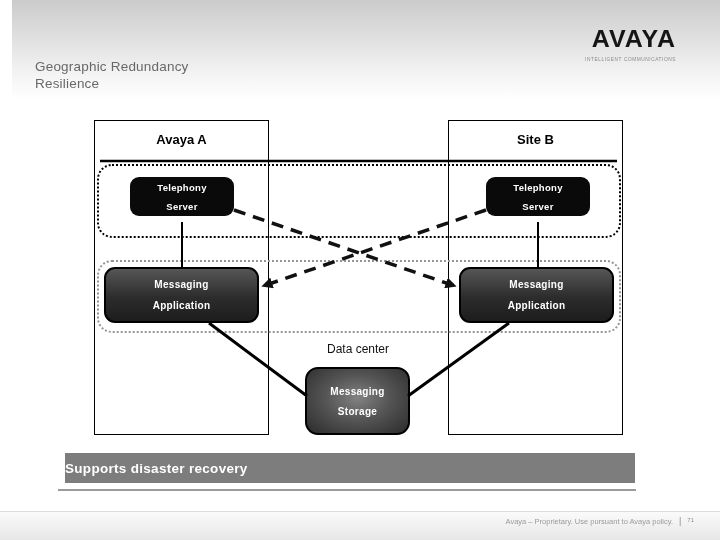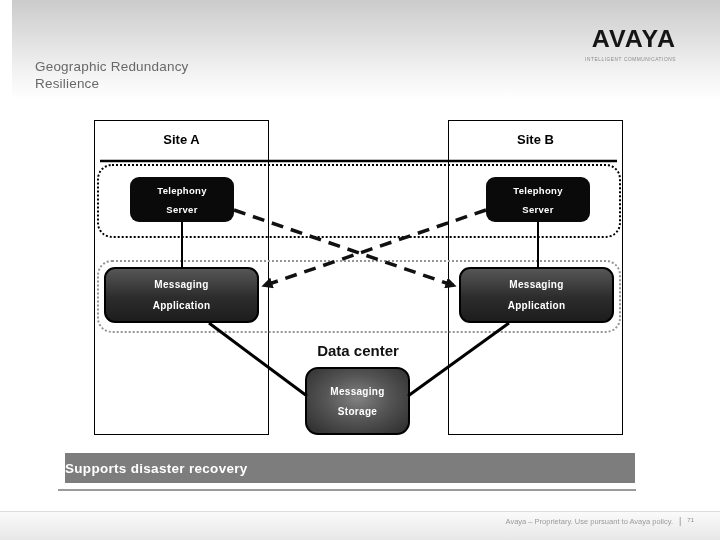--- a/index.html
+++ b/index.html
@@ -36,40 +36,40 @@
   .zone-messaging{top:260px;height:73px;border:2px dotted #949494;}
   
   .connectors{position:absolute;left:0;top:0;width:720px;height:540px;z-index:4;pointer-events:none;}
   
   .node{
     position:absolute;z-index:3;display:flex;flex-direction:column;
     align-items:center;justify-content:center;color:#fff;text-align:center;
     box-sizing:border-box;
   }
   .node .l{font-size:9.5px;font-weight:bold;letter-spacing:0.3px;}
-  .tel{width:104px;height:45px;top:177px;background:#0a0a0a;border-radius:9px;gap:8px;}
+  .tel{width:104px;height:39px;top:177px;background:#0a0a0a;border-radius:9px;gap:8px;}
   .tel-a{left:130px;}
   .tel-b{left:486px;}
   .msg{
     width:155px;height:56px;top:267px;gap:10px;border-radius:11px;
     background:linear-gradient(180deg,#565656 0%,#2c2c2c 55%,#1d1d1d 100%);
     border:2px solid #000;
   }
   .msg .l{font-size:10px;}
   .msg-a{left:104px;}
   .msg-b{left:459px;}
   .storage{
     left:305px;top:367px;width:105px;height:68px;gap:9px;border-radius:13px;
     background:radial-gradient(ellipse at 50% 45%,#828282 0%,#555555 45%,#2b2b2b 100%);
     border:2px solid #000;
   }
   .storage .l{font-size:10px;}
   .dc-label{
     position:absolute;left:258px;top:342px;width:200px;text-align:center;
-    font-size:15px;font-weight:bold;color:#111;z-index:3;
+    font-size:12px;font-weight:normal;color:#111;z-index:3;
   }
   
   .banner{
     position:absolute;left:65px;top:453px;width:570px;height:30px;z-index:3;
     display:flex;align-items:center;justify-content:flex-start;
     color:#fff;font-size:13.5px;font-weight:bold;letter-spacing:0.3px;
   }
   .banner-underline{position:absolute;left:58px;top:489px;width:578px;height:2px;background:#9b9b9b;}
   .footer-band{
     position:absolute;left:0;top:511px;width:720px;height:29px;
@@ -92,21 +92,21 @@
   <div class="slide-title">
     <div>Geographic Redundancy</div>
     <div>Resilience</div>
   </div>
   <div class="logo">
     <div class="logo-word">AVAYA</div>
     <div class="logo-tag">INTELLIGENT COMMUNICATIONS</div>
   </div>
 
   <div class="site-box site-a">
-    <div class="site-label">Site A</div>
+    <div class="site-label">Avaya A</div>
   </div>
   <div class="site-box site-b">
     <div class="site-label">Site B</div>
   </div>
 
   <div class="zone zone-telephony"></div>
   <div class="zone zone-messaging"></div>
 
   <div class="node tel tel-a">
     <div class="l">Telephony</div>

